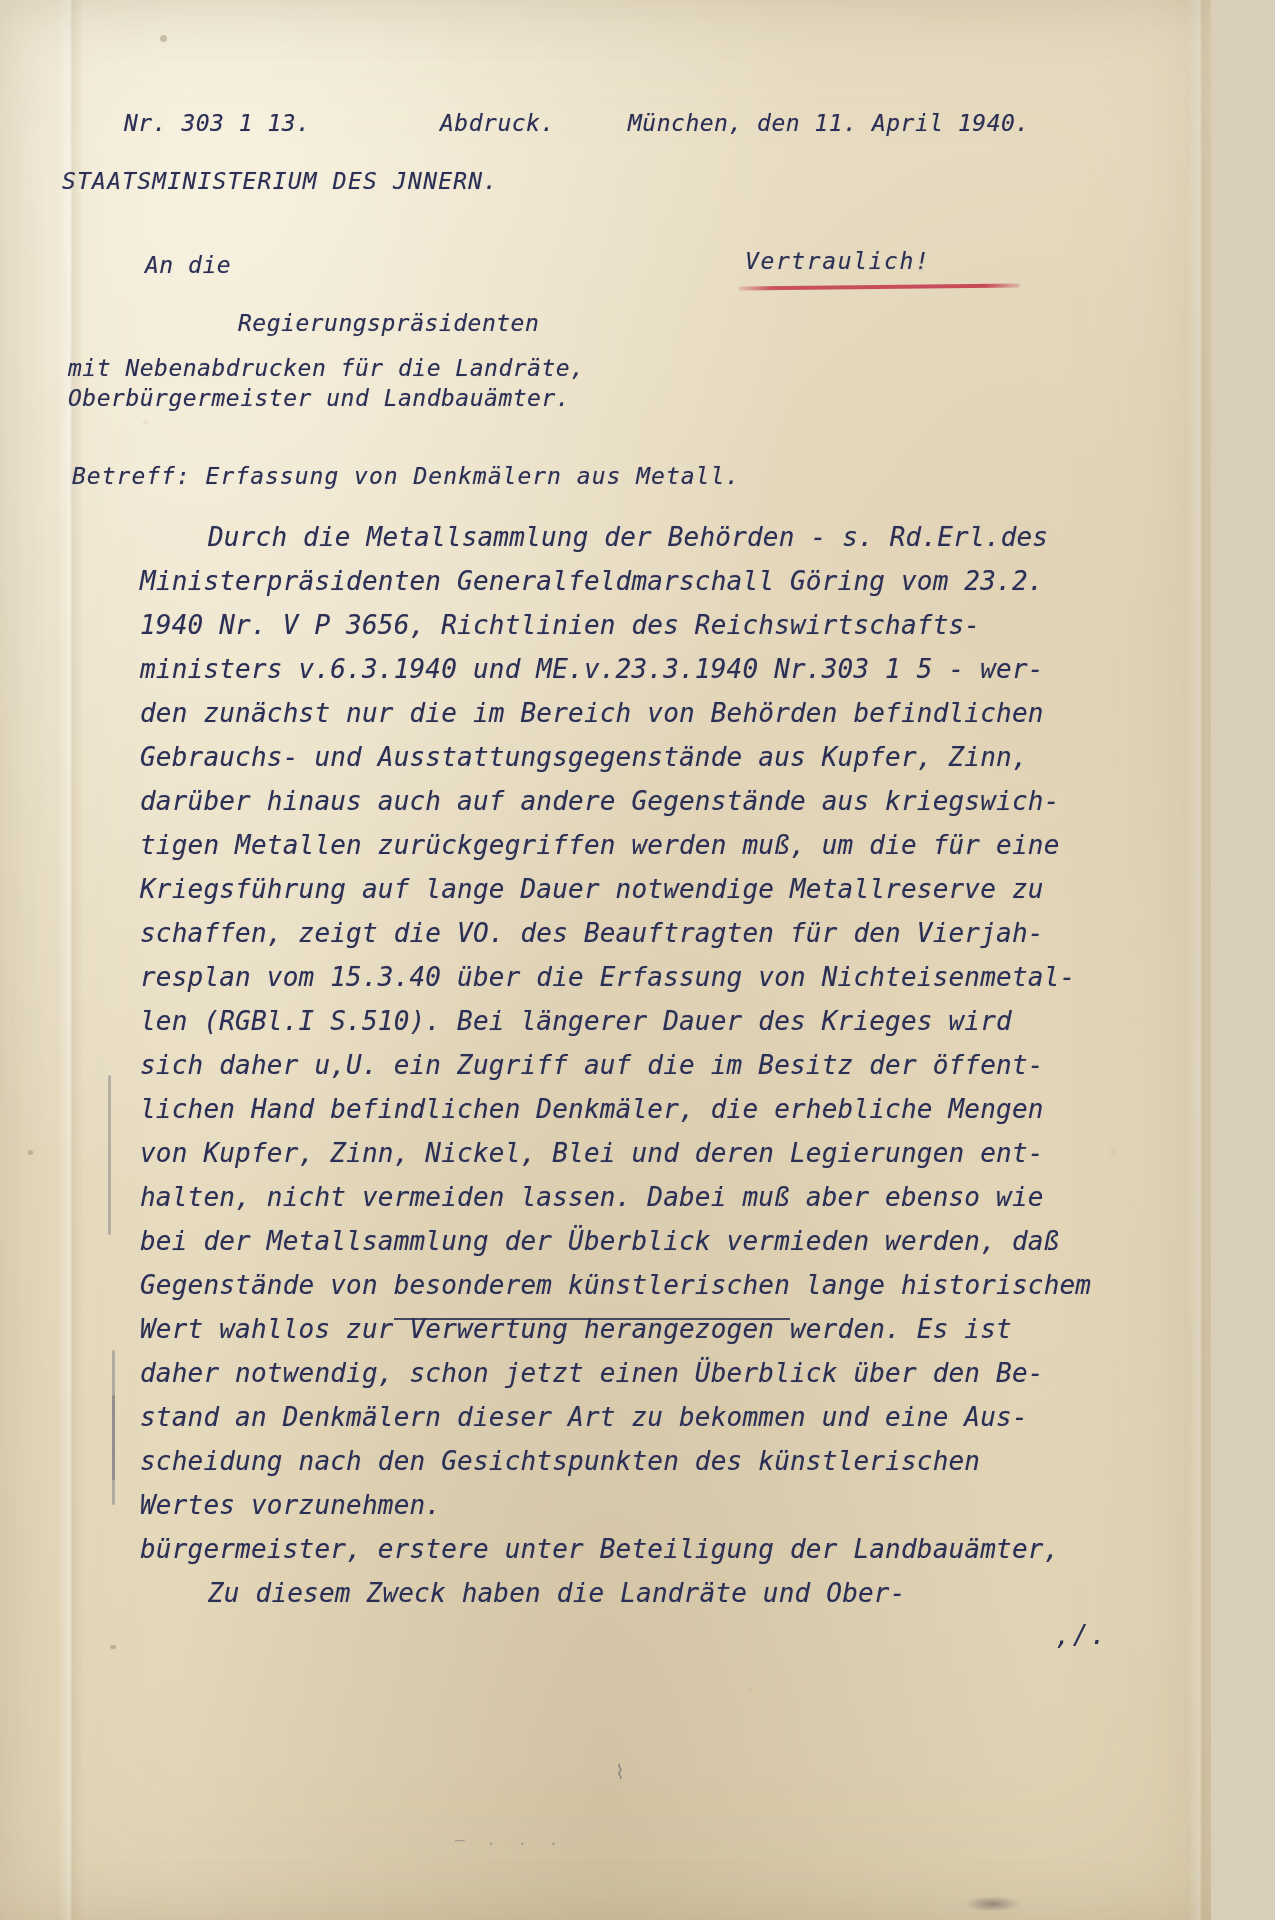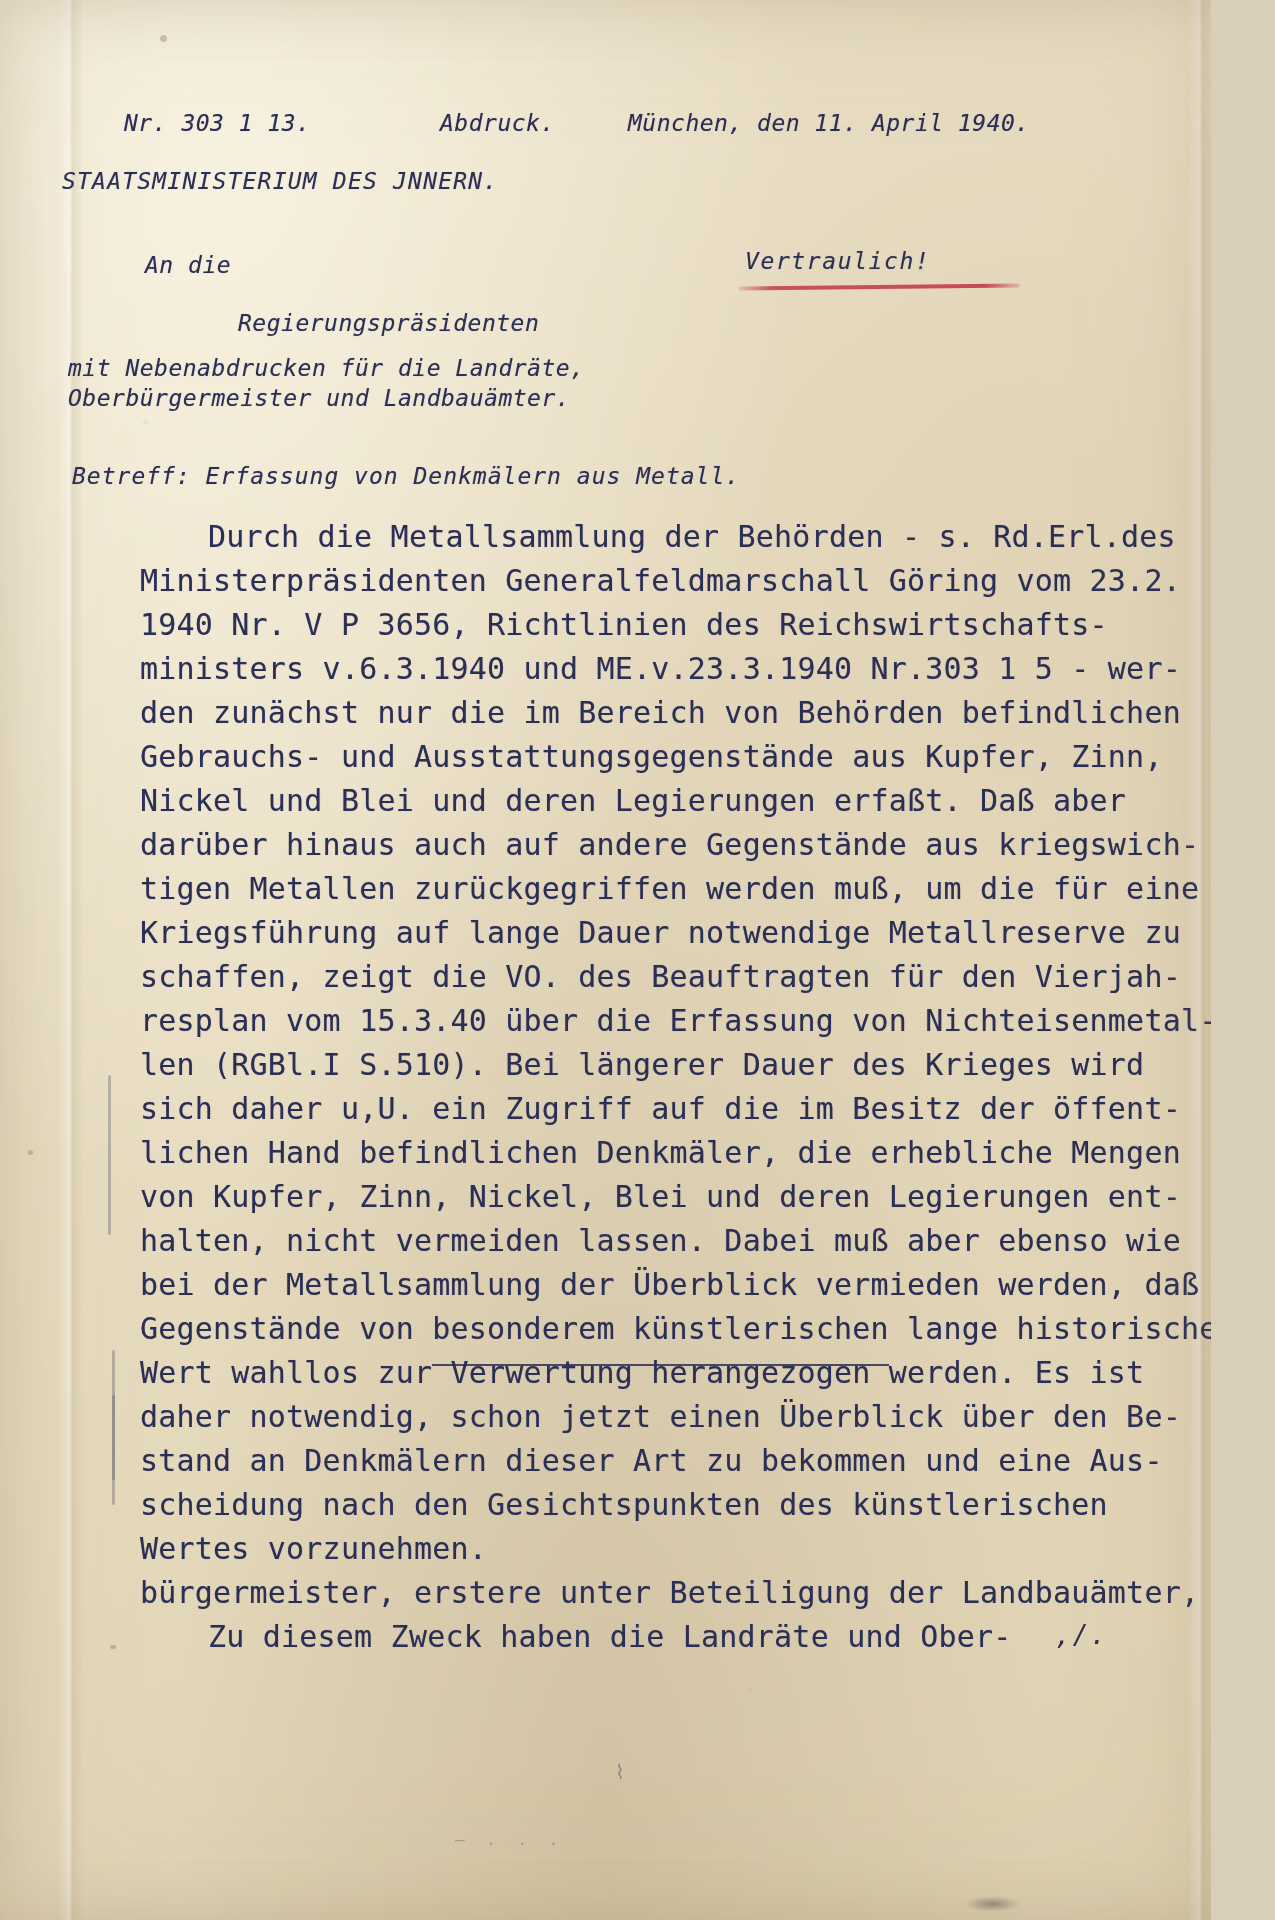--- a/index.html
+++ b/index.html
@@ -88,21 +88,22 @@
   }
 
   #regpraes    { left: 238px;  top: 310px; }
   #neben1      { left: 68px;   top: 355px; }
   #neben2      { left: 68px;   top: 385px; }
 
   #betreff     { left: 72px;   top: 463px; letter-spacing: 1px; }
   .bodyblock { position: absolute; left: 140px; top: 515px; }
   .bodyblock .row {
     white-space: pre;
-    font-size: 30px;
+    font-style: italic;
+    font-size: 26px;
     line-height: 44px;
     letter-spacing: 0.2px;
     text-shadow: 0 0 1px rgba(43,47,85,0.3);
   }
   .bodyblock .row.indent { padding-left: 68px; }
 
   
   .ul-text {
     border-bottom: 2px solid rgba(43,47,85,0.85);
     padding-bottom: 18px;
@@ -178,21 +179,20 @@
     <div class="line head" id="betreff">Betreff: Erfassung von Denkmälern aus Metall.</div>
 
     <div class="bodyblock">
       <div id="body-part-1">
           <div class="row indent">Durch die Metallsammlung der Behörden - s. Rd.Erl.des</div>
           <div class="row">Ministerpräsidenten Generalfeldmarschall Göring vom 23.2.</div>
           <div class="row">1940 Nr. V P 3656, Richtlinien des Reichswirtschafts-</div>
           <div class="row">ministers v.6.3.1940 und ME.v.23.3.1940 Nr.303 1 5 - wer-</div>
           <div class="row">den zunächst nur die im Bereich von Behörden befindlichen</div>
           <div class="row">Gebrauchs- und Ausstattungsgegenstände aus Kupfer, Zinn,</div>
-          <div class="row">Nickel und Blei und deren Legierungen erfaßt. Daß aber</div>
           <div class="row">darüber hinaus auch auf andere Gegenstände aus kriegswich-</div>
           <div class="row">tigen Metallen zurückgegriffen werden muß, um die für eine</div>
           <div class="row">Kriegsführung auf lange Dauer notwendige Metallreserve zu</div>
           <div class="row">schaffen, zeigt die VO. des Beauftragten für den Vierjah-</div>
           <div class="row">resplan vom 15.3.40 über die Erfassung von Nichteisenmetal-</div>
           <div class="row">len (RGBl.I S.510). Bei längerer Dauer des Krieges wird</div>
           <div class="row">sich daher u,U. ein Zugriff auf die im Besitz der öffent-</div>
           <div class="row">lichen Hand befindlichen Denkmäler, die erhebliche Mengen</div>
           <div class="row">von Kupfer, Zinn, Nickel, Blei und deren Legierungen ent-</div>
           <div class="row">halten, nicht vermeiden lassen. Dabei muß aber ebenso wie</div>

